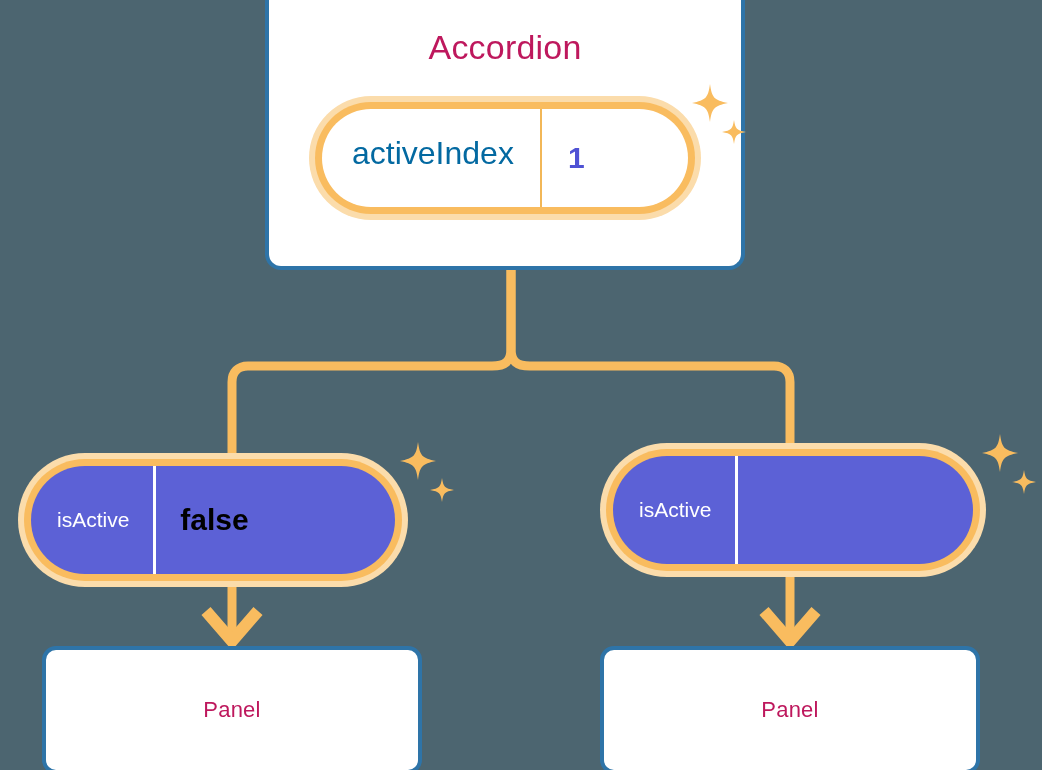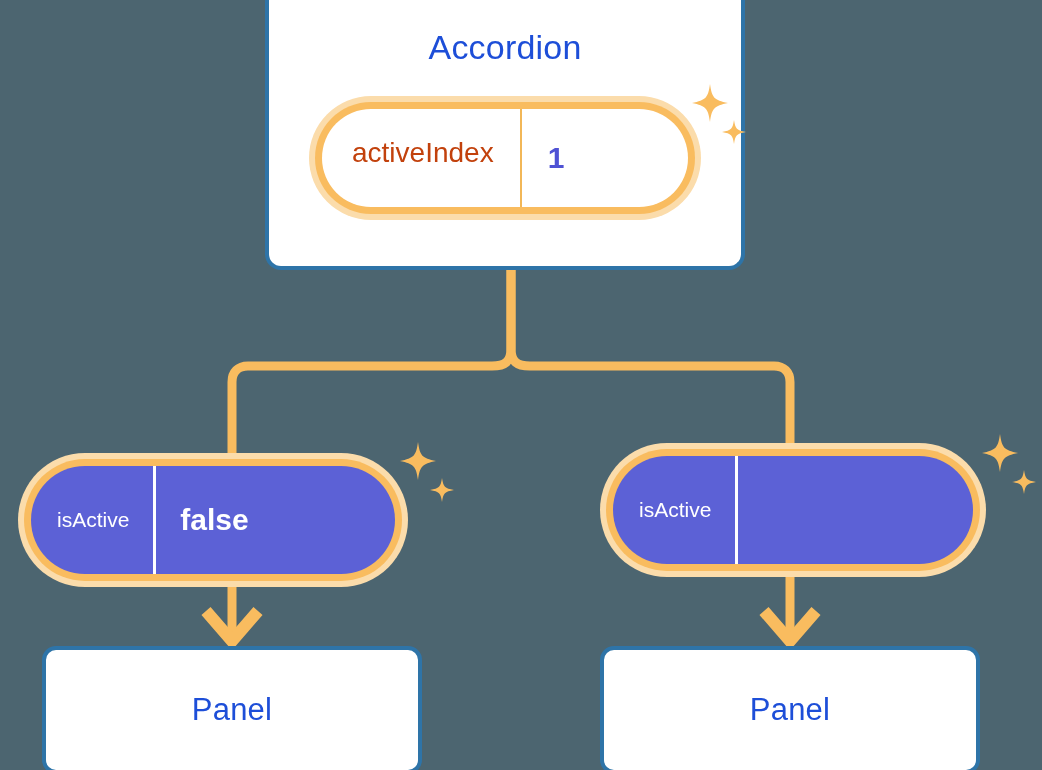--- a/index.html
+++ b/index.html
@@ -39,21 +39,21 @@
   .card {
     position: absolute;
     background: #ffffff;
     border: 4px solid #2e74a8;
     border-radius: 14px;
     box-sizing: border-box;
     z-index: 3;
   }
 
   .card-title {
-    color: #1d4ed8;
+    color: #be185d;
     font-size: 34px;
     font-weight: 400;
     letter-spacing: 0.2px;
     text-align: center;
     white-space: nowrap;
   }
 
   
   #accordion-card {
     left: 265px;
@@ -78,21 +78,21 @@
     height: 128px;
     display: flex;
     align-items: center;
     justify-content: center;
     border-radius: 14px;
   }
   #panel-left  { left: 42px;  top: 646px; }
   #panel-right { left: 600px; top: 646px; }
 
   .panel-card .card-title {
-    font-size: 31px;
+    font-size: 22px;
   }
 
   
   .pill {
     position: absolute;
     display: inline-flex;
     align-items: stretch;
     box-sizing: border-box;
     border-radius: 999px;
     z-index: 4;
@@ -129,22 +129,22 @@
     display: flex;
     align-items: center;
     justify-content: center;
     white-space: nowrap;
     box-sizing: border-box;
   }
 
   
   .pill--white .pill-body { background: #ffffff; }
   .pill--white .pill-key {
-    color: #c2410c;
-    font-size: 28px;
+    color: #0369a1;
+    font-size: 32px;
     font-weight: 400;
     padding: 0 26px 10px 30px;
     border-right: 2px solid #f2b757;
   }
   .pill--white .pill-val {
     color: #4f52d4;
     font-size: 30px;
     font-weight: bold;
     padding: 0 32px 0 26px;
   }
@@ -152,21 +152,21 @@
   
   .pill--purple .pill-body { background: #5c61d6; }
   .pill--purple .pill-key {
     color: #ffffff;
     font-size: 21px;
     font-weight: 400;
     padding: 0 24px 0 26px;
     border-right: 3px solid #ffffff;
   }
   .pill--purple .pill-val {
-    color: #ffffff;
+    color: #000000;
     font-size: 30px;
     font-weight: bold;
     padding: 0 26px 0 24px;
   }
 
   
   #pill-activeindex {
     left: 309px;
     top: 96px;
     width: 392px;

